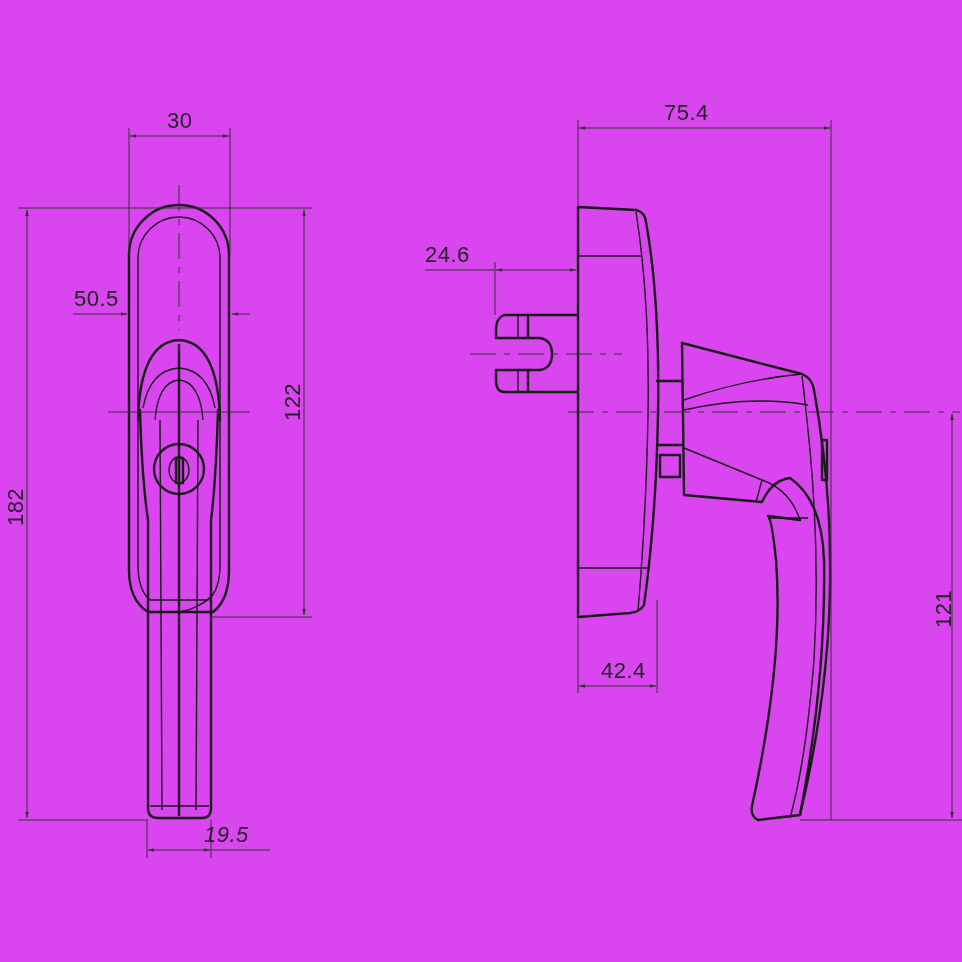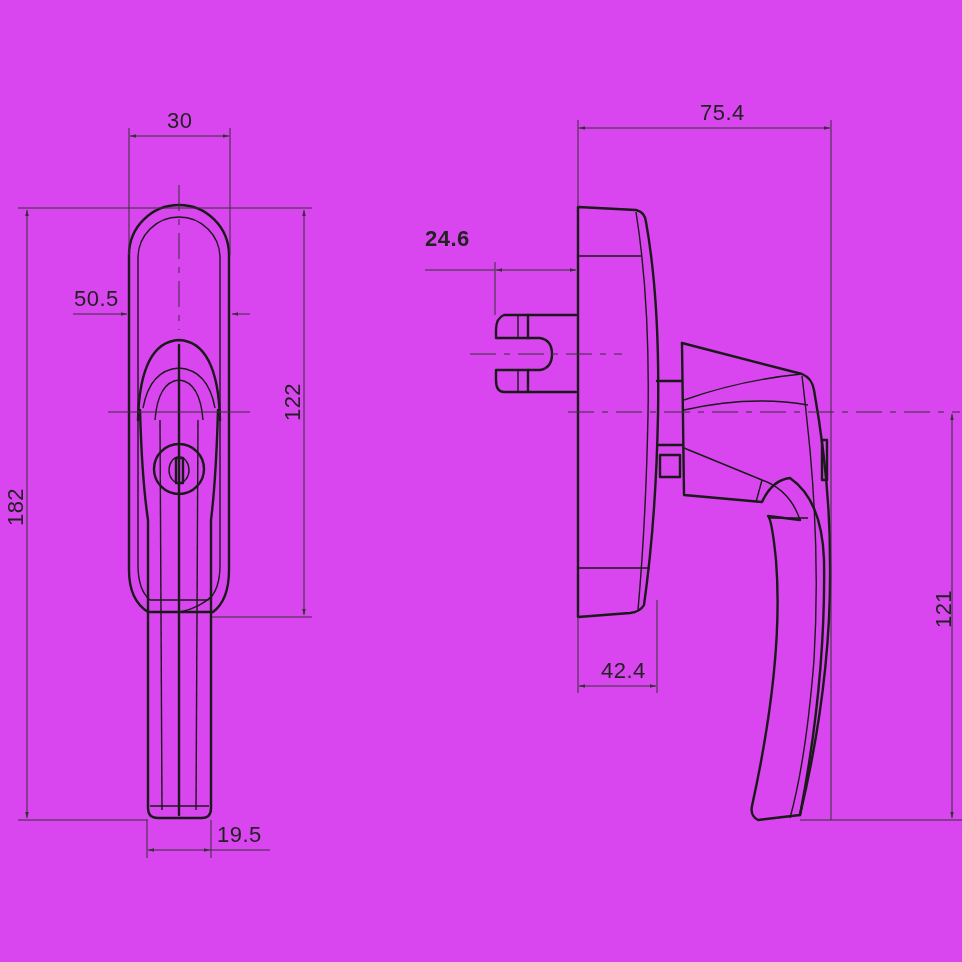--- a/index.html
+++ b/index.html
@@ -117,19 +117,19 @@
 
     <line class="dim" x1="800" y1="820" x2="962" y2="820"></line>
     <line class="dim" x1="952" y1="414" x2="952" y2="818" marker-start="url(#ar)" marker-end="url(#ar)"></line>
   </g>
 </svg>
 
   <span class="lbl" style="left:167px;top:110px;">30</span>
   <span class="lbl" style="left:74px;top:288px;">50.5</span>
   <span class="lbl rot" style="left:-3px;top:496px;">182</span>
   <span class="lbl rot" style="left:274px;top:391px;">122</span>
-  <span class="lbl" style="left:217px;top:824px;">19.5</span>
+  <span class="lbl" style="left:204px;top:824px;font-style:italic;">19.5</span>
 
-  <span class="lbl" style="left:700px;top:102px;">75.4</span>
-  <span class="lbl" style="left:425px;top:228px;font-weight:bold;">24.6</span>
+  <span class="lbl" style="left:664px;top:102px;">75.4</span>
+  <span class="lbl" style="left:425px;top:244px;">24.6</span>
   <span class="lbl" style="left:601px;top:660px;">42.4</span>
   <span class="lbl rot" style="left:925px;top:598px;">121</span>
 </div>
 
 </body></html>

